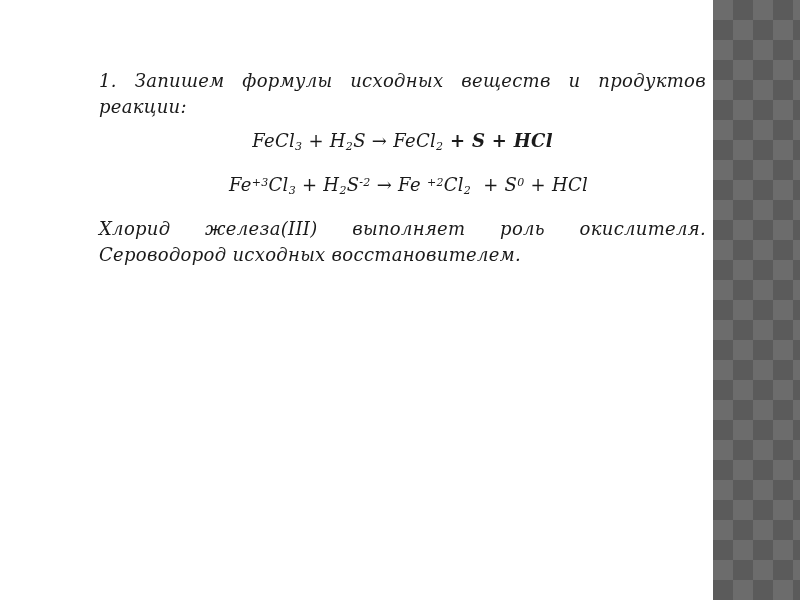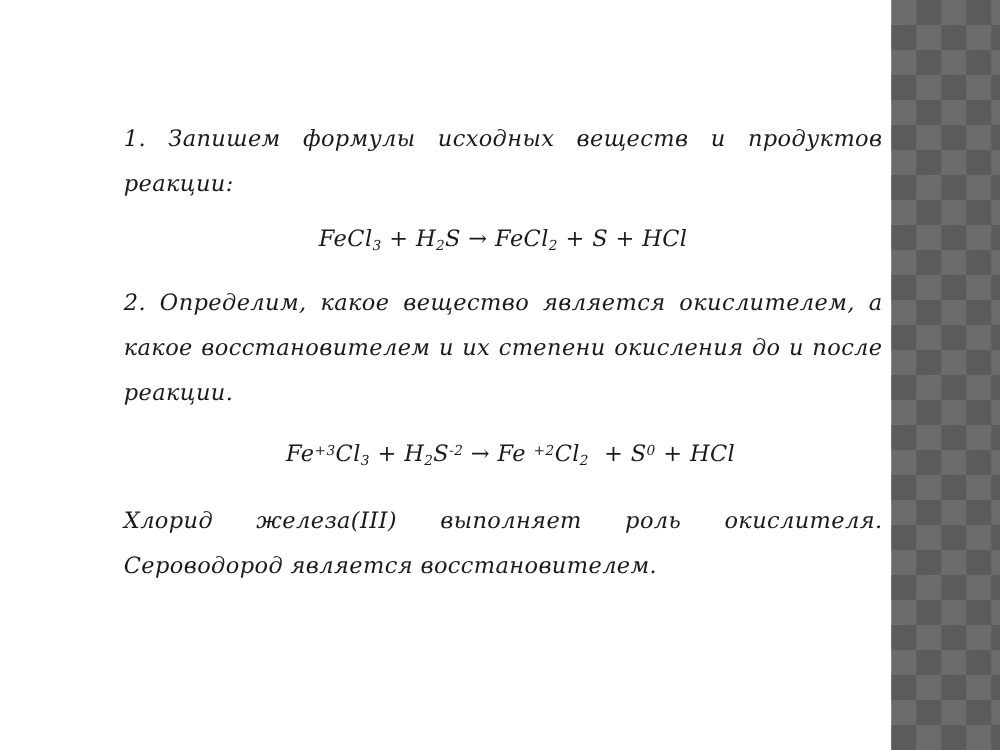--- a/index.html
+++ b/index.html
@@ -12,39 +12,38 @@
     .side-pattern {
       position: absolute; left: 713px; top: 0; width: 87px; height: 600px;
       background-color: #6c6c6c;
       background-image:
         linear-gradient(45deg, #5b5b5b 25%, transparent 25%, transparent 75%, #5b5b5b 75%),
         linear-gradient(45deg, #5b5b5b 25%, transparent 25%, transparent 75%, #5b5b5b 75%);
       background-size: 40px 40px;
       background-position: 0 0, 20px 20px;
     }
     .content {
-      position: absolute; left: 99px; top: 94px; width: 607px;
-      font-style: italic; color: #1a1a1a; font-size: 18px; line-height: 36px;
+      position: absolute; left: 99px; top: 68px; width: 607px;
+      font-style: italic; color: #1a1a1a; font-size: 18px; line-height: 26px;
       letter-spacing: 0.3px;
     }
     .para { text-align: justify; text-align-last: left; margin: 0; }
     .eq {
       text-align: center; font-family: "DejaVu Serif", serif; font-style: italic;
       font-size: 18px; margin: 8px 0 10px 0;
     }
     .eq2 { margin: 10px 0 12px 0; padding-left: 12px; text-align: center; }
     sub, sup { font-size: 11px; }
     sub { vertical-align: -3px; }
     sup { vertical-align: 5px; }
   </style>
 </head>
 <body>
 
 <div class="slide">
   <div class="content">
     <p class="para">1. Запишем формулы исходных веществ и продуктов реакции:</p>
-    <div class="eq"><span style="white-space: pre;">FeCl</span><sub>3</sub><span style="white-space: pre;"> + H</span><sub>2</sub><span style="white-space: pre;">S </span><span style="white-space: pre;">→</span><span style="white-space: pre;"> FeCl</span><sub>2</sub><span style="white-space: pre;"> + S + HCl</span></div>
-    <p class="para">2. Определим, какое вещество является окислителем, а какое восстановителем и их степени окисления до и после реакции.</p>
+    <div class="eq"><span style="white-space: pre;">FeCl</span><sub>3</sub><span style="white-space: pre;"> + H</span><sub>2</sub><span style="white-space: pre;">S </span><span style="white-space: pre;">→</span><span style="white-space: pre;"> FeCl</span><sub>2</sub><span style="white-space: pre; font-weight: bold;"> + S + HCl</span></div>
     <div class="eq eq2"><span style="white-space: pre;">Fe</span><sup>+3</sup><span style="white-space: pre;">Cl</span><sub>3</sub><span style="white-space: pre;"> + H</span><sub>2</sub><span style="white-space: pre;">S</span><sup>-2</sup><span style="white-space: pre;"> → Fe </span><sup>+2</sup><span style="white-space: pre;">Cl</span><sub>2</sub><span style="white-space: pre;">  + S</span><sup>0</sup><span style="white-space: pre;"> + HCl</span></div>
-    <p class="para">Хлорид железа(III) выполняет роль окислителя. Сероводород является восстановителем.</p>
+    <p class="para">Хлорид железа(III) выполняет роль окислителя. Сероводород исходных восстановителем.</p>
   </div>
 </div>
 <div class="side-pattern"></div>
 
 </body></html>

